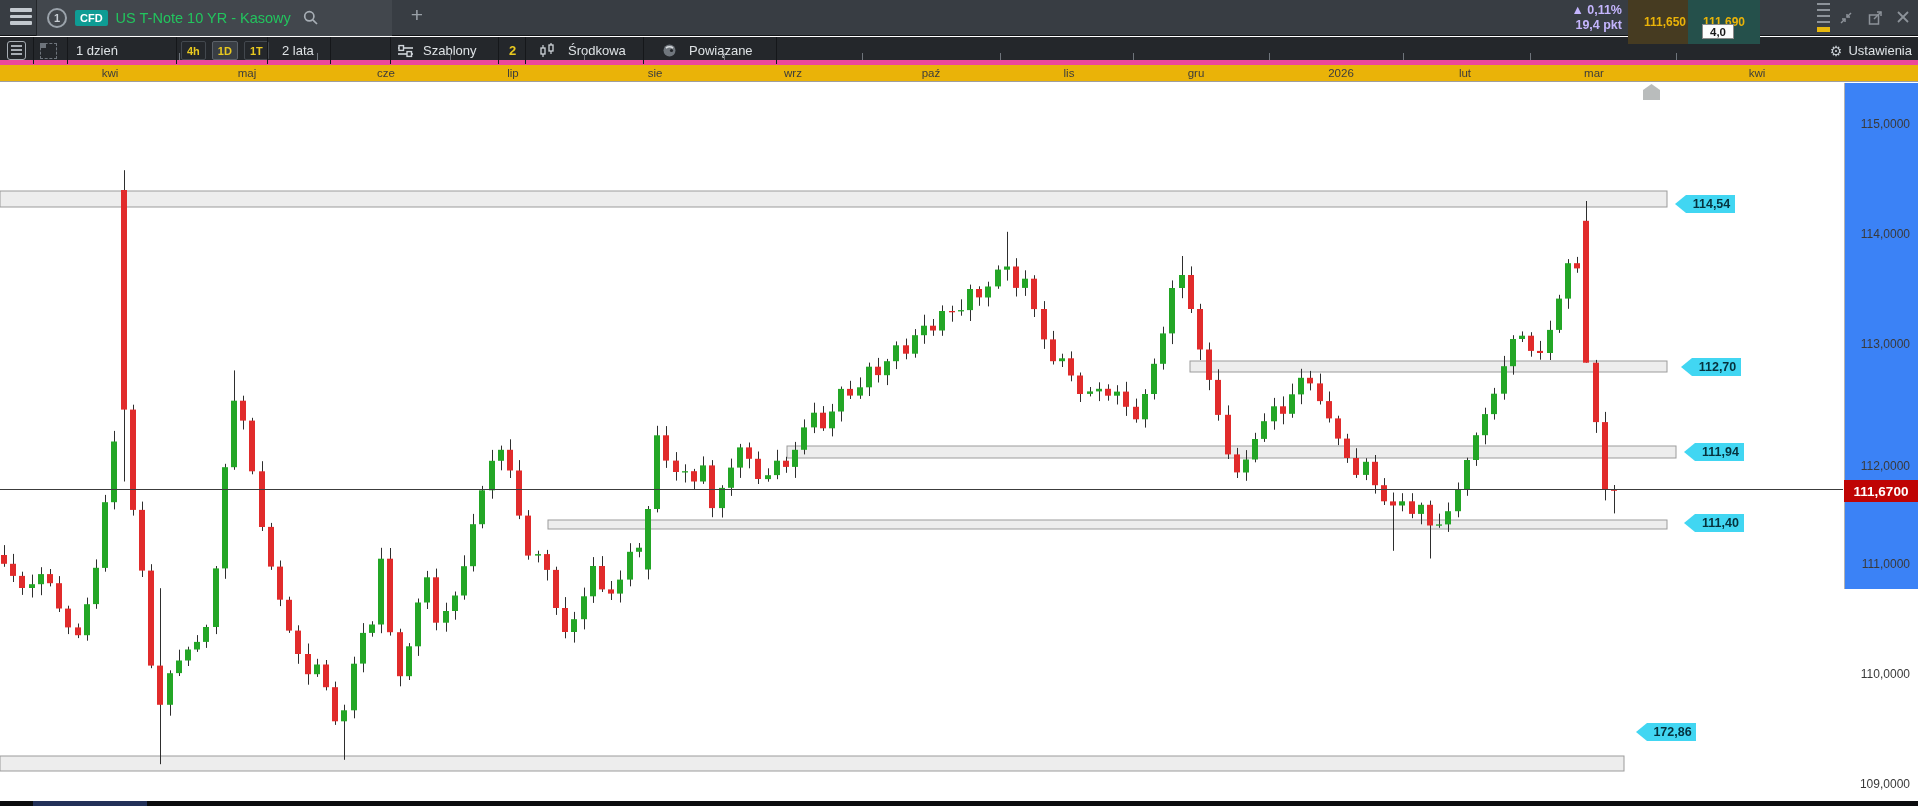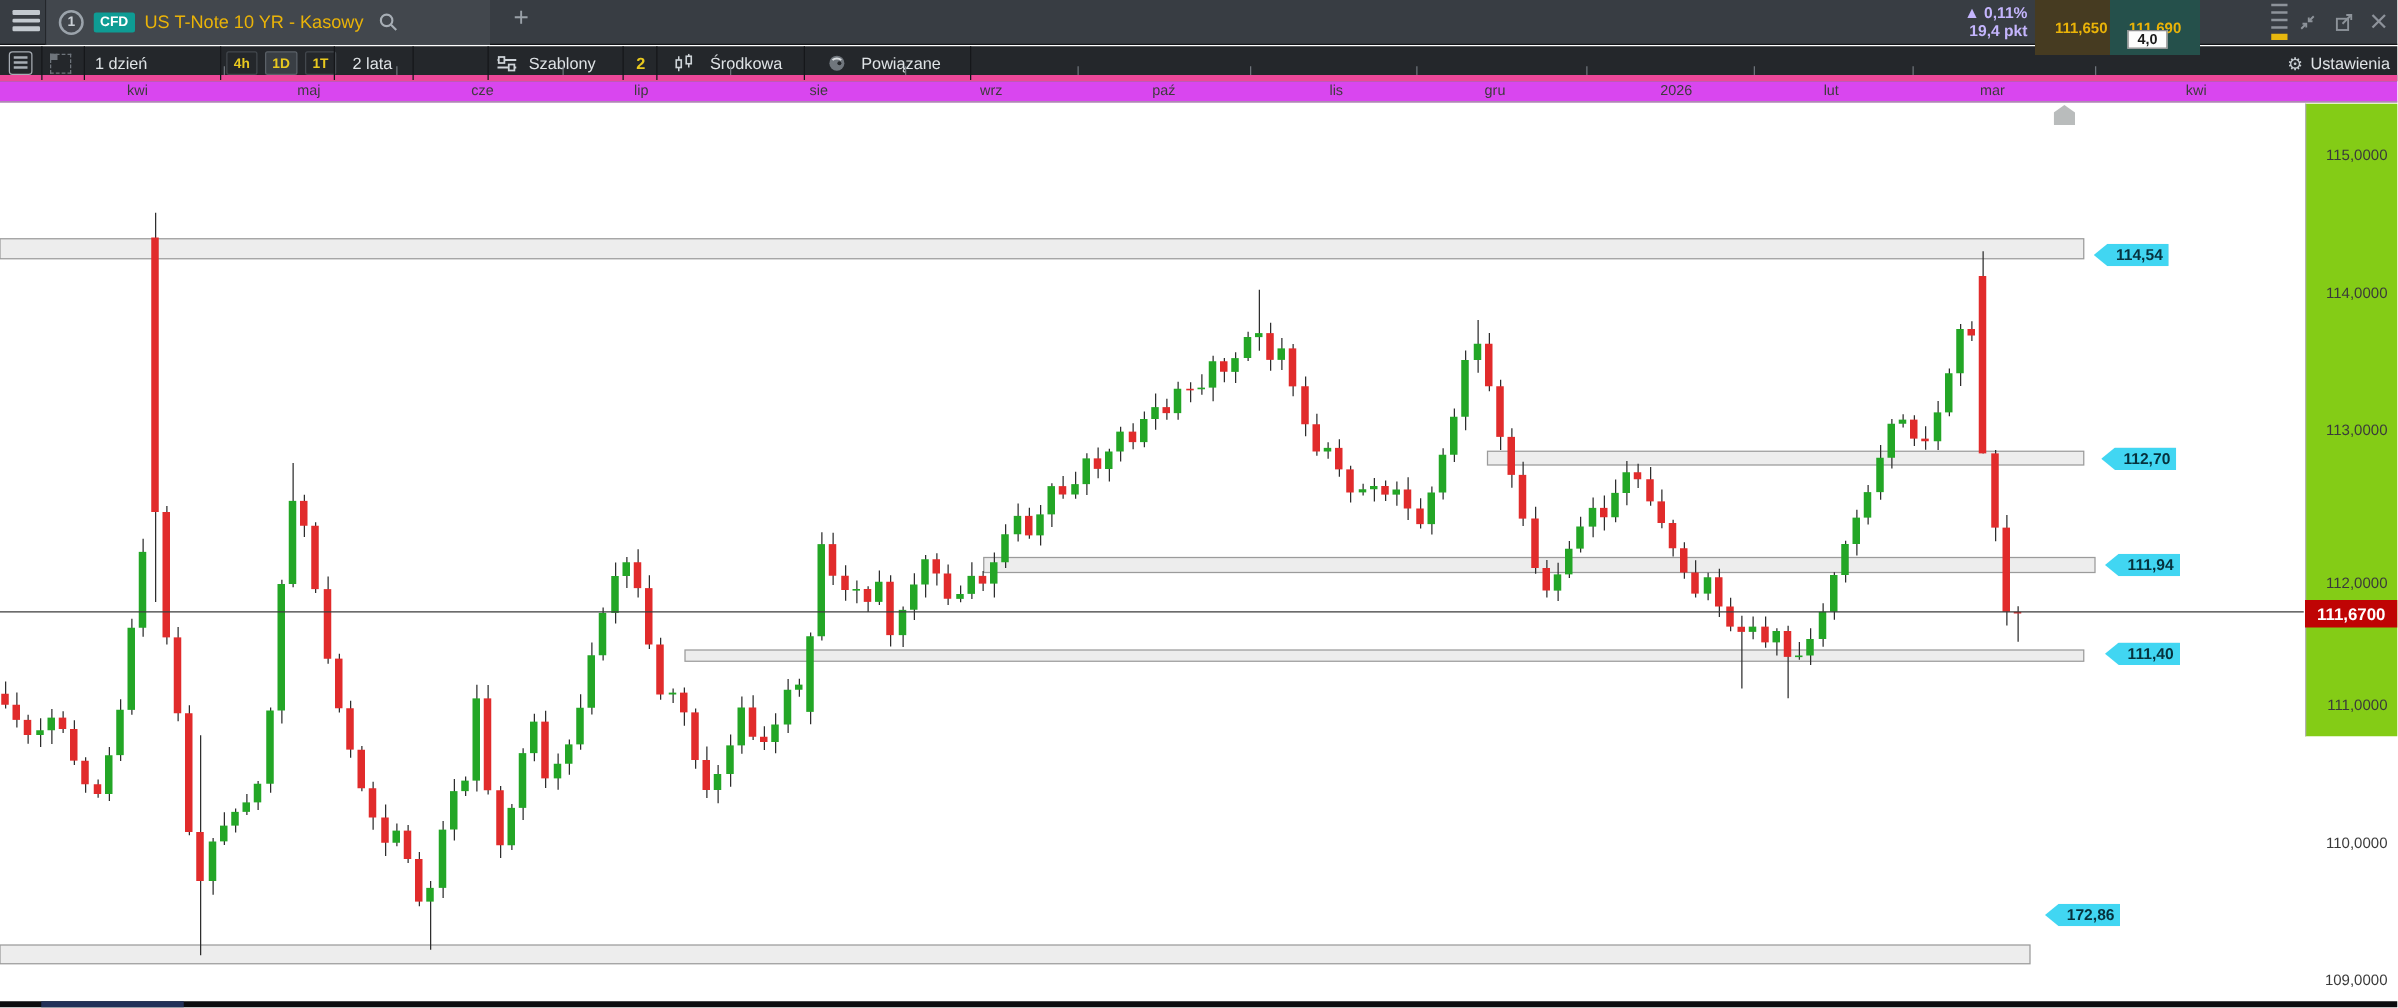--- a/index.html
+++ b/index.html
@@ -9,21 +9,21 @@
   .titlebar{position:absolute;left:0;top:0;width:1918px;height:36px;background:#383d43;
             border-bottom:1px solid #121417;box-sizing:border-box;z-index:30}
   .hamburger{position:absolute;left:10px;top:8px;width:22px;height:20px;cursor:pointer}
   .hamburger span{display:block;height:3.5px;background:#c3c9cf;margin-bottom:3px;border-radius:1px}
   .tabsep{position:absolute;left:36px;top:0;width:1px;height:36px;background:#24272b}
   .tab{position:absolute;left:37px;top:0;width:355px;height:36px;background:#42474d;
        display:flex;align-items:center;gap:8px;padding:0 10px;box-sizing:border-box}
   .inum{width:16px;height:16px;border:2px solid #9ba3ab;border-radius:50%;color:#c9cfd5;
         font-size:11px;font-weight:bold;display:flex;align-items:center;justify-content:center;flex:none}
   .cfd{background:#0e9c94;color:#fff;font-size:11px;font-weight:bold;padding:2px 5px;border-radius:2px;flex:none}
-  .ttl{color:#eab308;font-size:14.5px;white-space:nowrap}
+  .ttl{color:#22c55e;font-size:14.5px;white-space:nowrap}
   .searchico{margin-left:4px;flex:none}
   .plusbtn{position:absolute;left:405px;top:3px;color:#9aa1a8;font-size:21px;width:24px;text-align:center;cursor:pointer}
   .chg{position:absolute;left:1538px;top:3px;width:84px;text-align:right;color:#c4b5fd;
        font-size:12.5px;line-height:15px;font-weight:bold}
   .pricebox{position:absolute;top:0;height:44px;display:flex;align-items:center;justify-content:center;
             color:#eab308;font-size:12px;font-weight:bold}
   .bid{left:1628px;width:74px;background:#463b21}
   .ask{left:1688px;width:72px;background:#25504b}
   .spread{position:absolute;left:1702px;top:24px;width:32px;height:15px;background:#fdfdfd;
           border:1px solid #8a8a8a;box-sizing:border-box;color:#1a1a1a;font-size:11.5px;font-weight:bold;
@@ -42,35 +42,35 @@
   .layico{width:15px;height:14px;border:1px dashed #6e747b;position:relative}
   .layico i{position:absolute;left:-1px;top:-1px;width:6px;height:5px;background:#6e747b}
   .ibtn{height:17px;padding:0 5px;border:1px solid #43484e;border-radius:2px;color:#e9c91f;
         font-size:11px;font-weight:bold;display:flex;align-items:center;margin-right:6px;cursor:pointer}
   .ibtn.active{background:#393e44;border-color:#5b6168}
   .ycount{color:#e9c91f;font-weight:bold}
   .xtick{position:absolute;bottom:0;width:1px;height:7px;background:#6e747b}
   .settings{position:absolute;right:6px;top:0;height:27px;display:flex;align-items:center;gap:6px;cursor:pointer}
   .gear{color:#c7cdd2;font-size:14px}
   
-  .xaxis{position:absolute;left:0;top:65px;width:1918px;height:17px;background:#d946ef;
+  .xaxis{position:absolute;left:0;top:65px;width:1918px;height:17px;background:#eab308;
          border-bottom:1px solid #9e9e9e;box-sizing:border-box;z-index:20}
   .mlabel{position:absolute;top:2px;font-size:11.5px;color:#3c3c3c;transform:translateX(-50%)}
   
   .chart{position:absolute;left:0;top:83px;width:1843px;height:718px;background:#fff;z-index:1}
   .curline{position:absolute;left:0;top:406px;width:1843px;height:1px;background:#3c3c3c;z-index:6}
   .pentagon{position:absolute;left:1643px;top:1px;width:17px;height:16px;background:#b9bcbc;
             clip-path:polygon(50% 0,100% 38%,100% 100%,0 100%,0 38%);
             filter:drop-shadow(0 0 1px #555);z-index:7;cursor:pointer}
   .lvltag{position:absolute;height:18px;background:#41d6f2;color:#06313d;font-size:12.5px;font-weight:bold;
           line-height:18px;padding-left:13px;width:47px;text-align:center;
           clip-path:polygon(11px 0,100% 0,100% 100%,11px 100%,0 50%);
           filter:drop-shadow(0 0 1px #0c8fb0);z-index:8;cursor:pointer}
   
-  .yaxis{position:absolute;left:1844px;top:83px;width:74px;height:506px;background:#84cc16;
+  .yaxis{position:absolute;left:1844px;top:83px;width:74px;height:506px;background:#3b82f6;
          border-left:1px solid #b2b2b2;box-sizing:border-box;z-index:10}
   .ytick{position:absolute;right:8px;font-size:12px;color:#3a3a3a}
   .curtag{position:absolute;left:1844px;top:480px;width:74px;height:22px;background:#bf0404;color:#fff;
           font-size:13.5px;font-weight:bold;display:flex;align-items:center;justify-content:center;z-index:12}
   
   .bottombar{position:absolute;left:0;top:801px;width:1918px;height:5px;background:#0b0c0e;z-index:15}
   .bluebit{position:absolute;left:33px;top:0;width:114px;height:5px;background:#223058}
 </style>
 </head>
 <body>

